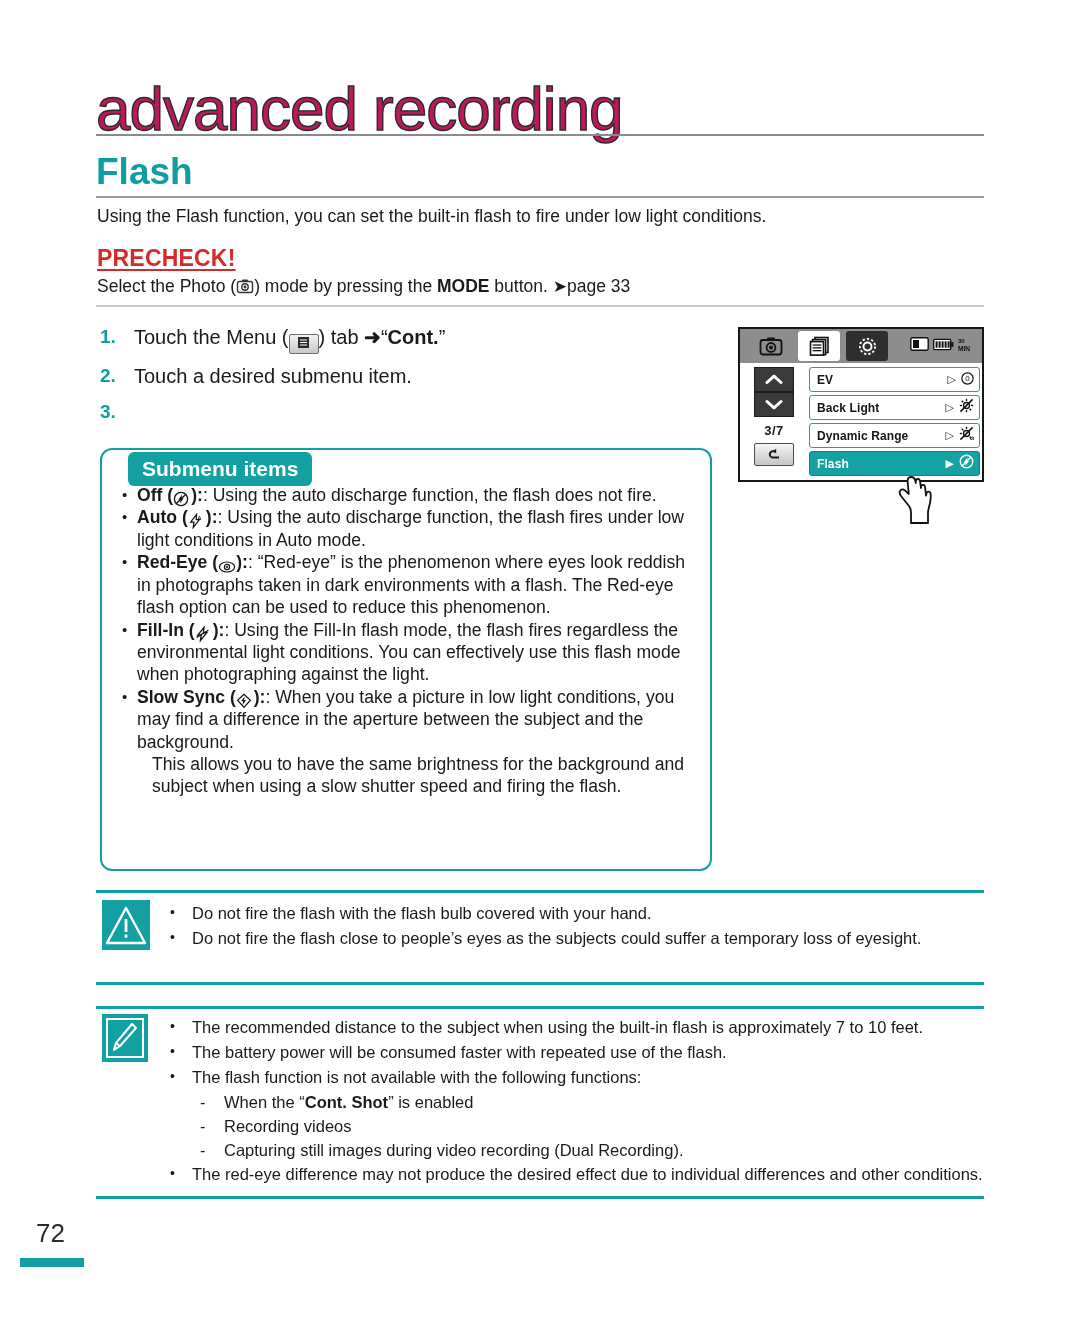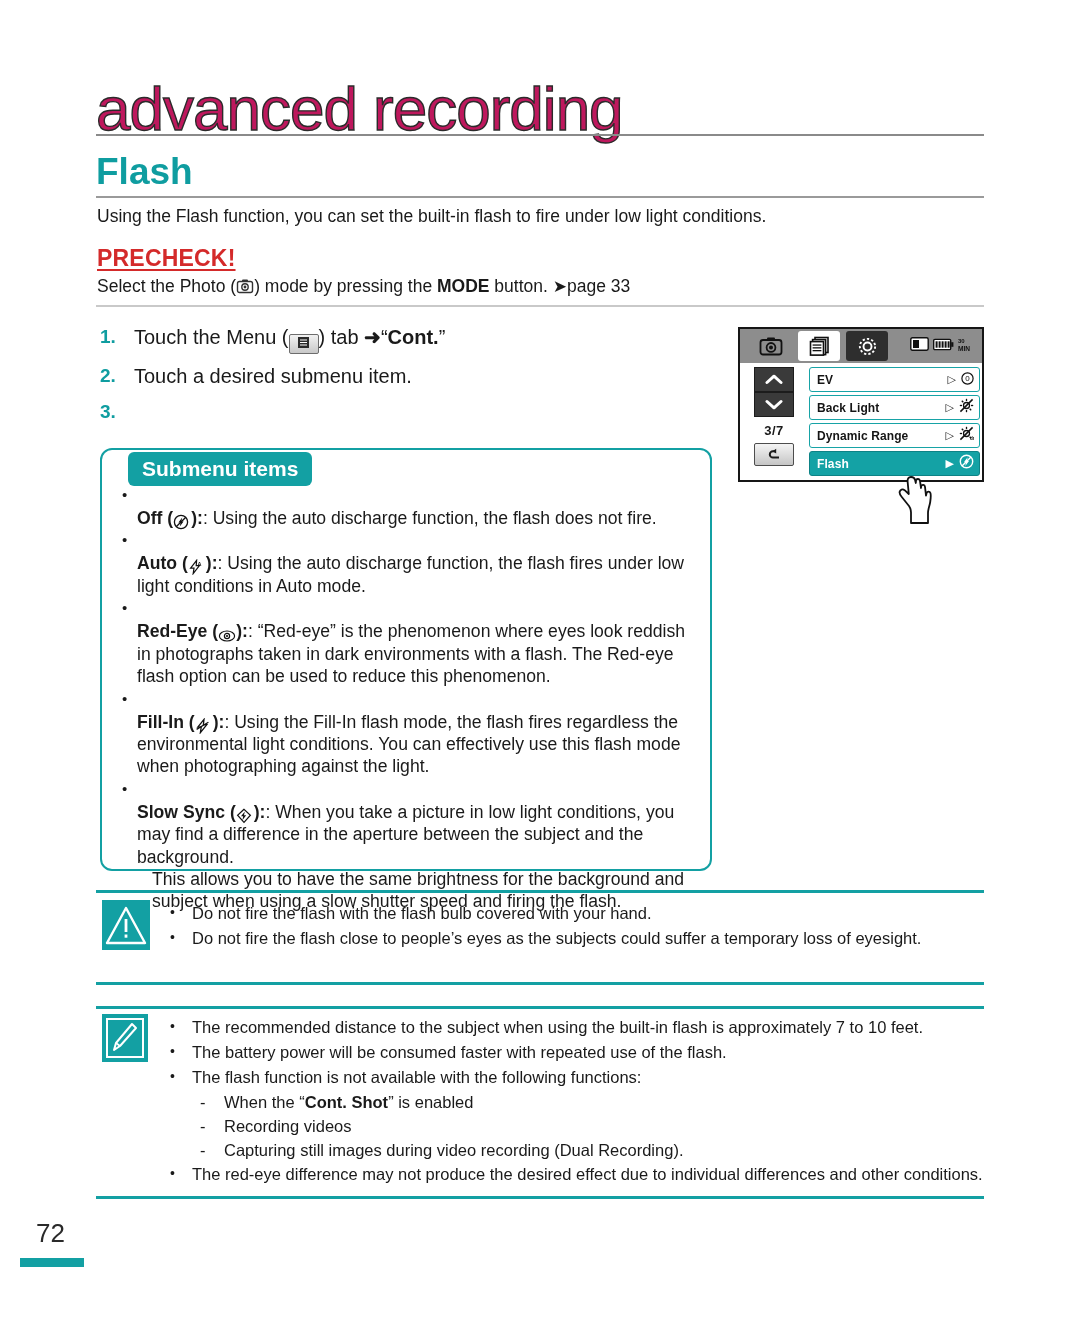--- a/index.html
+++ b/index.html
@@ -94,21 +94,21 @@
     position:absolute;left:128px;top:452px;
     background:#13a0a3;color:#fff;font-size:21px;font-weight:700;
     padding:5px 14px 6px 14px;border-radius:6px;line-height:1.1;
   }
   .submenu-list{
     position:absolute;left:122px;top:484px;width:575px;
     font-size:17.6px;line-height:1.275;
   }
   .sm-item{display:flex;margin-bottom:0px;}
   .sm-bullet{width:15px;flex:none;font-size:15px;line-height:1.45;}
-  .sm-body{flex:1;margin-top:23px;}
+  .sm-body{flex:1;}
   .sm-body b{font-weight:700;}
   .sm-extra{margin-left:15px;}
 
   
   .rule-teal{position:absolute;height:3px;background:#13a0a3;}
   .callout-icon{
     position:absolute;width:48px;height:50px;
     background:#13a0a3;
   }
   .callout-body{position:absolute;font-size:16.5px;line-height:1.45;}

